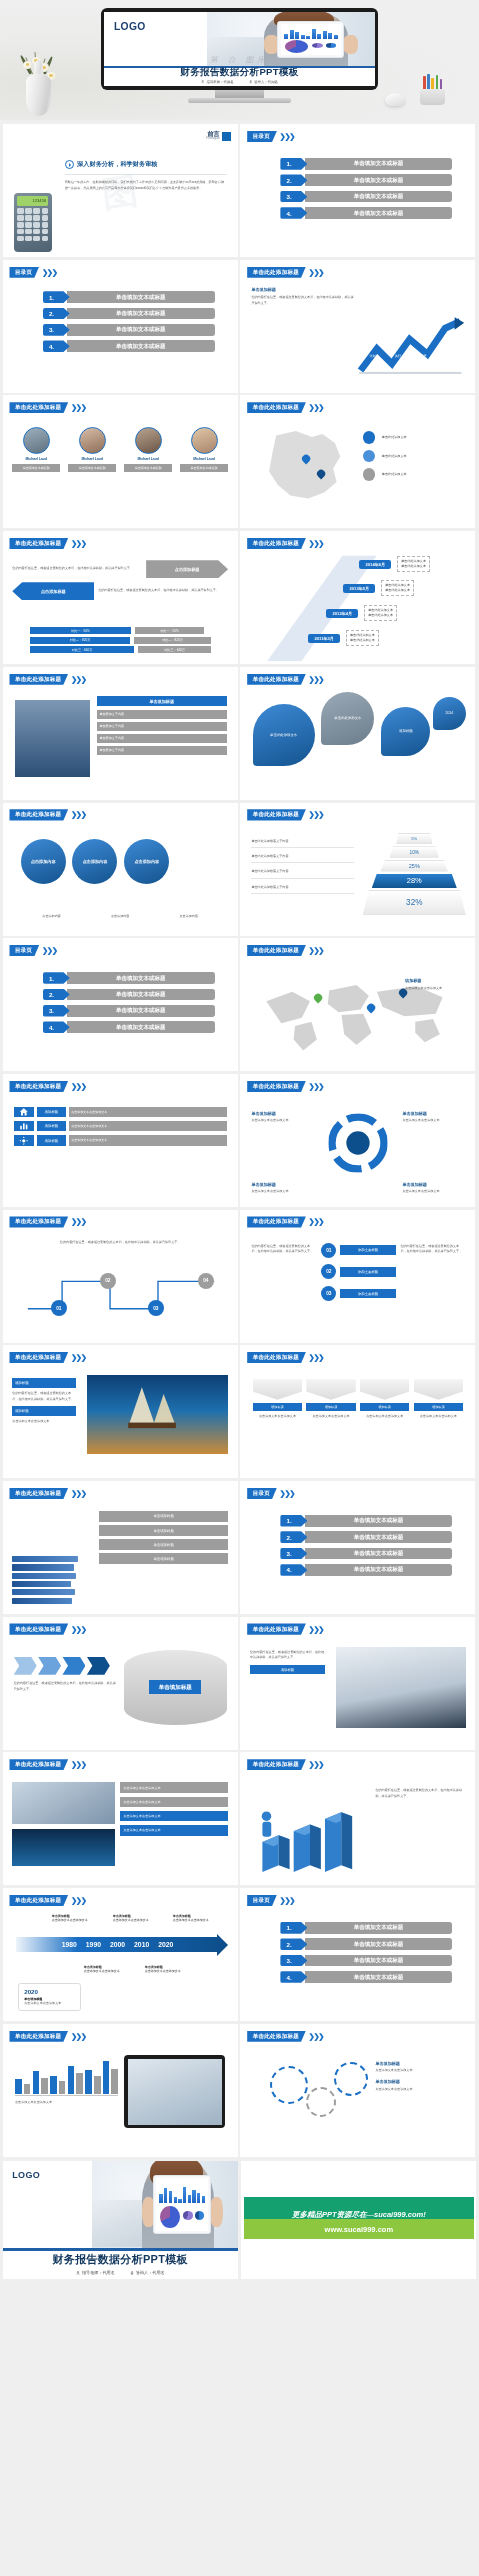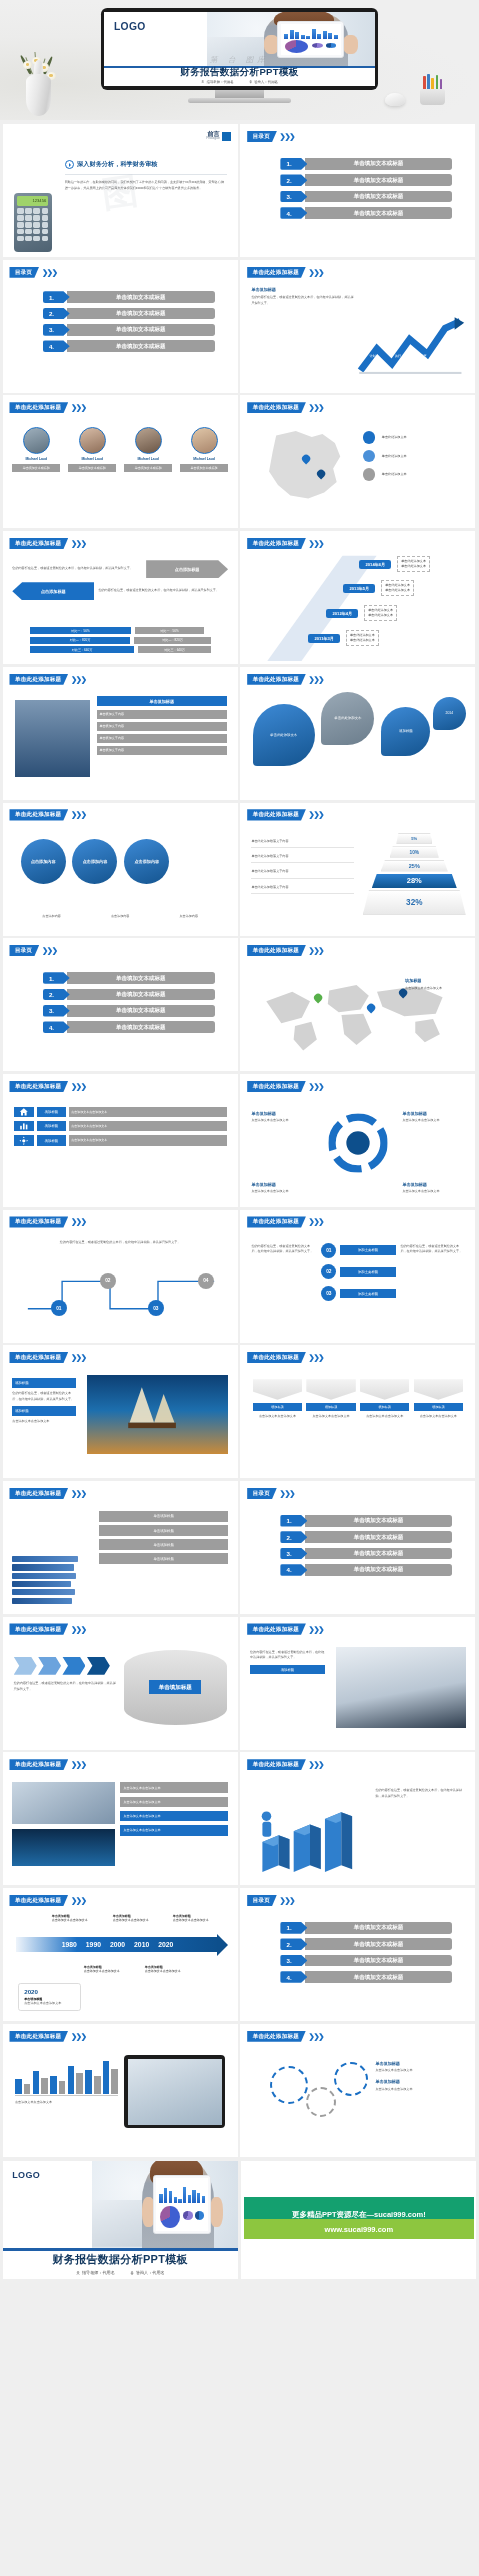--- a/index.html
+++ b/index.html
@@ -149,21 +149,21 @@
      background:#1a6fc4; display:inline-block; }
   .pin.g { background:#57b04a; }
   .pin.d { background:#0f4c88; }
 
   .map {
      background:#dcdcdc;
      clip-path:polygon(20% 8%,42% 2%,60% 10%,72% 6%,86% 18%,92% 36%,84% 52%,88% 70%,74% 84%,56% 92%,36% 88%,22% 74%,12% 56%,16% 30%);
   }
 
   .funnel-row { height:11.6px; margin:0 auto 2.1px auto; display:flex; align-items:center;
-     justify-content:center; color:#2b6fb0; font-weight:bold;
+     justify-content:center; color:#2b6fb0; font-weight:normal;
      background:linear-gradient(180deg,#ffffff,#e9e9e9); border:0.7px solid #e3e3e3;
      clip-path:polygon(6% 0,94% 0,100% 100%,0 100%); }
   .funnel-row.hl { background:linear-gradient(180deg,#2a7fd0,#10558f); color:#fff; border:none; }
 
   .gear { border-radius:50%; border:2.7px dashed #1a6fc4; }
   .gear.g2 { border-color:#9d9d9d; }
 
   .chart-bars { display:flex; align-items:flex-end; gap:2.1px; height:36px; }
   .chart-bars span { flex:1; background:#1a6fc4; }
   .chart-bars span.alt { background:#9d9d9d; }
@@ -187,21 +187,21 @@
   .photo.city { background:linear-gradient(180deg,#0b2a4a,#1f6aa5); }
   .photo.people { background:linear-gradient(180deg,#7d98b4,#2c4f76); }
   .photo.desk { background:linear-gradient(150deg,#c9d6e2,#7d94ab); }
 
   
   .footer { width:479px; height:125px; background:#efefef; position:relative; padding:4.1px 2.7px; }
   .foot-slide { position:absolute; left:2.7px; top:4.1px; width:235px; height:118px; background:#fff; overflow:hidden; }
   .foot-right { position:absolute; right:2.7px; top:4.1px; width:235px; height:118px; background:#fff; }
   .green1 { position:absolute; left:2.7px; top:36px; right:2.7px; height:36px; background:#14a06f;
      color:#fff; display:flex; align-items:center; justify-content:center;
-     font-size:7.5px; font-weight:bold; }
+     font-size:7.5px; font-weight:bold;font-style:italic; }
   .green2 { position:absolute; left:2.7px; top:58px; right:2.7px; height:20.5px; background:#8dc63f;
      color:#fff; display:flex; align-items:center; justify-content:center;
      font-size:7.5px; font-weight:bold; }
 </style>
 </head>
 <body>
 
 <div class="page">
 
   <div class="hero">

